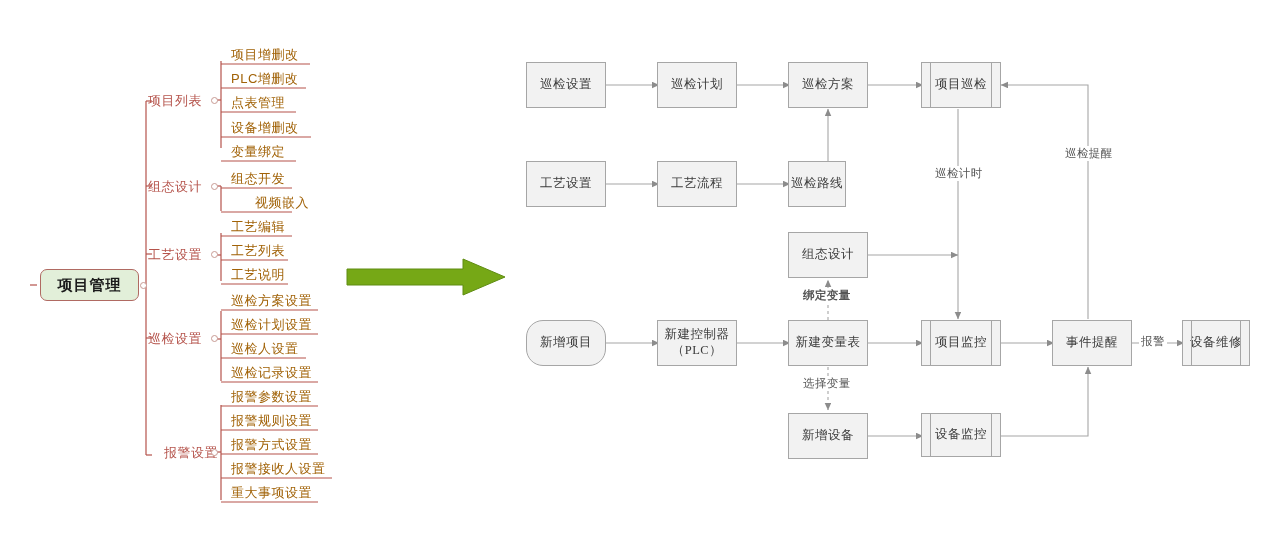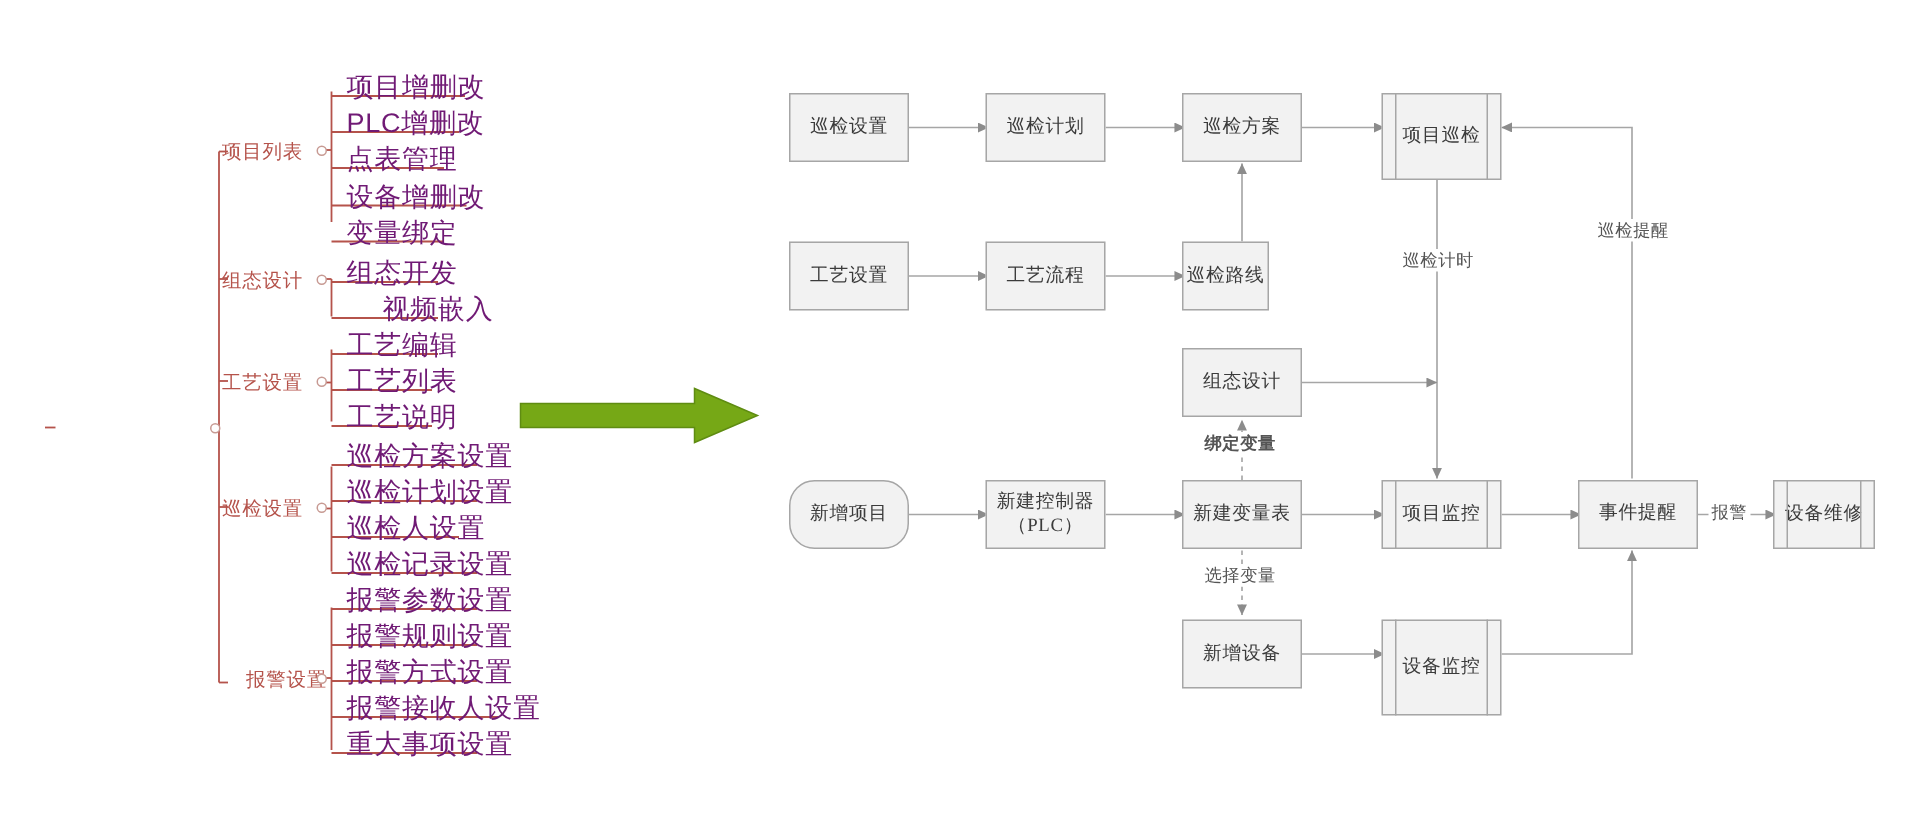--- a/index.html
+++ b/index.html
@@ -25,22 +25,22 @@
   .mm-branch{
     position:absolute;
     color:#b5534b;
     font-size:13px;
     white-space:nowrap;
     display:flex;align-items:center;
     letter-spacing:.5px;
   }
   .mm-leaf{
     position:absolute;
-    color:#701a75;
-    font-size:18px;
+    color:#a16207;
+    font-size:13px;
     white-space:nowrap;
     letter-spacing:.5px;
   }
   .mm-dot{
     position:absolute;
     width:7px;height:7px;
     border:1px solid #c79a93;
     border-radius:50%;
     background:#fff;
     box-sizing:border-box;
@@ -137,20 +137,23 @@
         <path d="M221 382 L318 382"></path>
 
         <path d="M221 406 L318 406"></path>
         <path d="M221 430 L318 430"></path>
         <path d="M221 454 L318 454"></path>
         <path d="M221 478 L332 478"></path>
         <path d="M221 502 L318 502"></path>
       </g>
     </svg>
 
+    <div class="mm-root" style="left:40px;top:269px;width:99px;height:32px;">
+      <span>项目管理</span>
+    </div>
     <div class="mm-dot" style="left:140px;top:282px;"></div>
 
     <div class="mm-branch" style="left:148px;top:92px;">
       <span>项目列表</span>
     </div>
     <div class="mm-dot" style="left:211px;top:97px;"></div>
 
     <div class="mm-branch" style="left:148px;top:178px;">
       <span>组态设计</span>
     </div>
@@ -238,38 +241,38 @@
 
         <path d="M323 320 L323 280"></path>
 
         <path d="M323 367 L323 410"></path>
       </g>
     </svg>
 
     <div class="node" style="left:21px;top:62px;width:80px;height:46px;">巡检设置</div>
     <div class="node" style="left:152px;top:62px;width:80px;height:46px;">巡检计划</div>
     <div class="node" style="left:283px;top:62px;width:80px;height:46px;">巡检方案</div>
-    <div class="node pre" style="left:416px;top:62px;width:80px;height:58px;">项目巡检</div>
+    <div class="node pre" style="left:416px;top:62px;width:80px;height:46px;">项目巡检</div>
 
     <div class="node" style="left:21px;top:161px;width:80px;height:46px;">工艺设置</div>
     <div class="node" style="left:152px;top:161px;width:80px;height:46px;">工艺流程</div>
     <div class="node" style="left:283px;top:161px;width:58px;height:46px;">巡检路线</div>
 
     <div class="node" style="left:283px;top:232px;width:80px;height:46px;">组态设计</div>
 
     <div class="node" style="left:21px;top:320px;width:80px;height:46px;border-radius:17px;">新增项目</div>
     <div class="node" style="left:152px;top:320px;width:80px;height:46px;white-space:pre-line;">新建控制器
 （PLC）</div>
     <div class="node" style="left:283px;top:320px;width:80px;height:46px;">新建变量表</div>
     <div class="node pre" style="left:416px;top:320px;width:80px;height:46px;">项目监控</div>
-    <div class="node" style="left:547px;top:320px;width:80px;height:46px;font-family:Liberation Mono, monospace;">事件提醒</div>
+    <div class="node" style="left:547px;top:320px;width:80px;height:46px;">事件提醒</div>
     <div class="node pre" style="left:677px;top:320px;width:68px;height:46px;">设备维修</div>
 
     <div class="node" style="left:283px;top:413px;width:80px;height:46px;">新增设备</div>
-    <div class="node pre" style="left:416px;top:413px;width:80px;height:64px;">设备监控</div>
+    <div class="node pre" style="left:416px;top:413px;width:80px;height:44px;">设备监控</div>
 
     <div class="edge-label" style="left:558px;top:146px;">巡检提醒</div>
     <div class="edge-label" style="left:428px;top:166px;">巡检计时</div>
     <div class="edge-label" style="left:296px;top:288px;font-weight:bold;">绑定变量</div>
     <div class="edge-label" style="left:296px;top:376px;">选择变量</div>
     <div class="edge-label" style="left:634px;top:334px;">报警</div>
   </div>
 
 </div>
 

